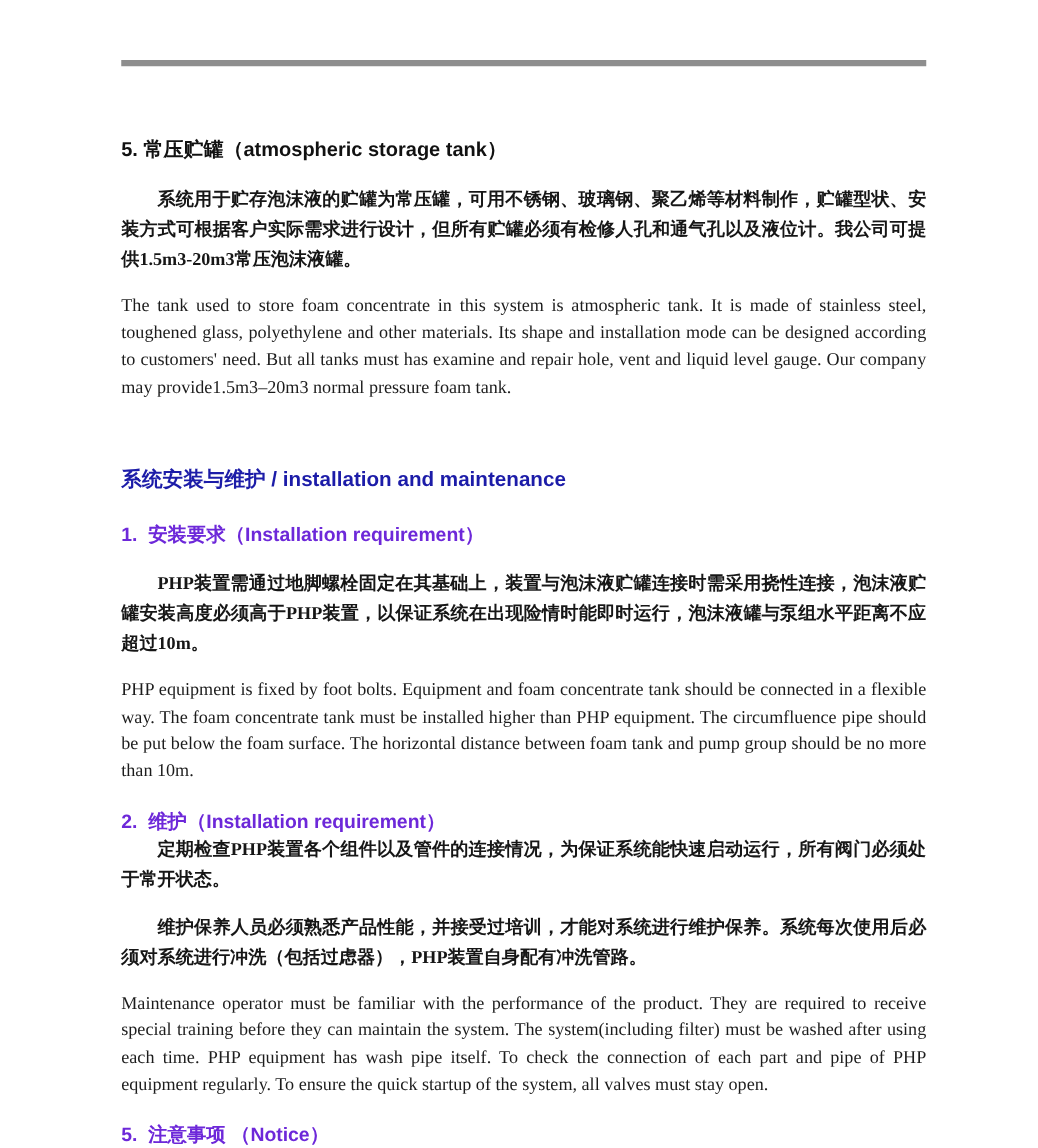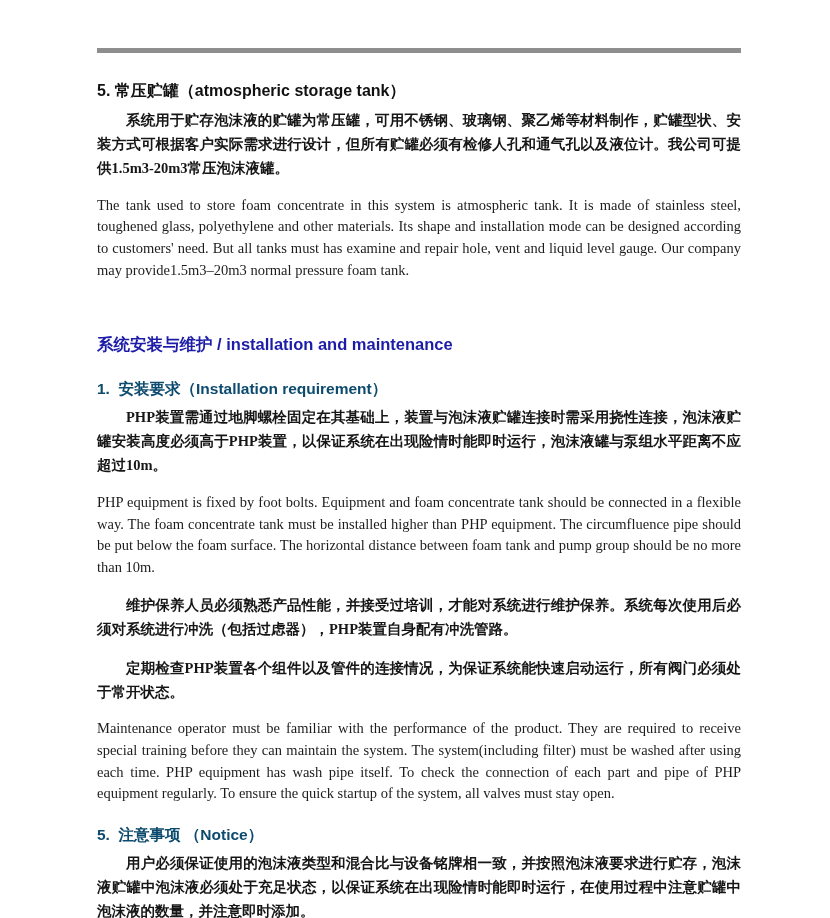--- a/index.html
+++ b/index.html
@@ -21,30 +21,30 @@
     top: 0;
     width: 644px;
   }
   .top-divider {
     margin-top: 48px;
     height: 5px;
     width: 100%;
     background: var(--divider, #8e8e8e);
   }
   .h-tank {
-    margin-top: 27px;
+    margin-top: 57px;
     font-family: "Liberation Sans", sans-serif;
     font-size: 16px;
     font-weight: bold;
     color: #111111;
     white-space: pre-wrap;
     line-height: 22px;
   }
   .cn-para {
-    margin-top: 6px;
+    margin-top: 16px;
     font-size: 14.5px;
     font-weight: 600;
     line-height: 24px;
     text-align: justify;
     text-indent: 2em;
     color: #161616;
   }
   .cn-para.follow {
     margin-top: 0;
   }
@@ -61,21 +61,21 @@
     font-size: 16.5px;
     font-weight: bold;
     color: var(--accent, #1c1ca8);
     line-height: 22px;
     white-space: pre-wrap;
   }
   .h-sub {
     font-family: "Liberation Sans", sans-serif;
     font-size: 15.5px;
     font-weight: bold;
-    color: #0c4a6e;
+    color: #6d28d9;
     line-height: 21px;
     white-space: pre-wrap;
   }
   .h-sub1 { margin-top: 23px; }
   .h-sub2 { margin-top: 18px; }
   .h-sub3 { margin-top: 19px; }
   .gap-sm { margin-top: 5px; }
 </style>
 </head>
 <body>
@@ -91,24 +91,25 @@
   <p class="en-para">The tank used to store foam concentrate in this system is atmospheric tank. It is made of stainless steel, toughened glass, polyethylene and other materials. Its shape and installation mode can be designed according to customers' need. But all tanks must has examine and repair hole, vent and liquid level gauge. Our company may provide1.5m3–20m3 normal pressure foam tank.</p>
 
   <div class="h-main">系统安装与维护 / installation and maintenance</div>
 
   <div class="h-sub h-sub1">1.  安装要求（Installation requirement）</div>
 
   <p class="cn-para">PHP装置需通过地脚螺栓固定在其基础上，装置与泡沫液贮罐连接时需采用挠性连接，泡沫液贮罐安装高度必须高于PHP装置，以保证系统在出现险情时能即时运行，泡沫液罐与泵组水平距离不应超过10m。</p>
 
   <p class="en-para">PHP equipment is fixed by foot bolts. Equipment and foam concentrate tank should be connected in a flexible way. The foam concentrate tank must be installed higher than PHP equipment. The circumfluence pipe should be put below the foam surface. The horizontal distance between foam tank and pump group should be no more than 10m.</p>
 
+  <div class="h-sub h-sub2">2.  维护（Installation requirement）</div>
+
+  <p class="cn-para follow">定期检查PHP装置各个组件以及管件的连接情况，为保证系统能快速启动运行，所有阀门必须处于常开状态。</p>
 
   <p class="cn-para gap-sm">维护保养人员必须熟悉产品性能，并接受过培训，才能对系统进行维护保养。系统每次使用后必须对系统进行冲洗（包括过虑器），PHP装置自身配有冲洗管路。</p>
-
-  <p class="cn-para follow">定期检查PHP装置各个组件以及管件的连接情况，为保证系统能快速启动运行，所有阀门必须处于常开状态。</p>
 
   <p class="en-para">Maintenance operator must be familiar with the performance of the product. They are required to receive special training before they can maintain the system. The system(including filter) must be washed after using each time. PHP equipment has wash pipe itself. To check the connection of each part and pipe of PHP equipment regularly. To ensure the quick startup of the system, all valves must stay open.</p>
 
   <div class="h-sub h-sub3">5.  注意事项 （Notice）</div>
 
   <p class="cn-para">用户必须保证使用的泡沫液类型和混合比与设备铭牌相一致，并按照泡沫液要求进行贮存，泡沫液贮罐中泡沫液必须处于充足状态，以保证系统在出现险情时能即时运行，在使用过程中注意贮罐中泡沫液的数量，并注意即时添加。</p>
 
 </div>
 
 </body></html>

